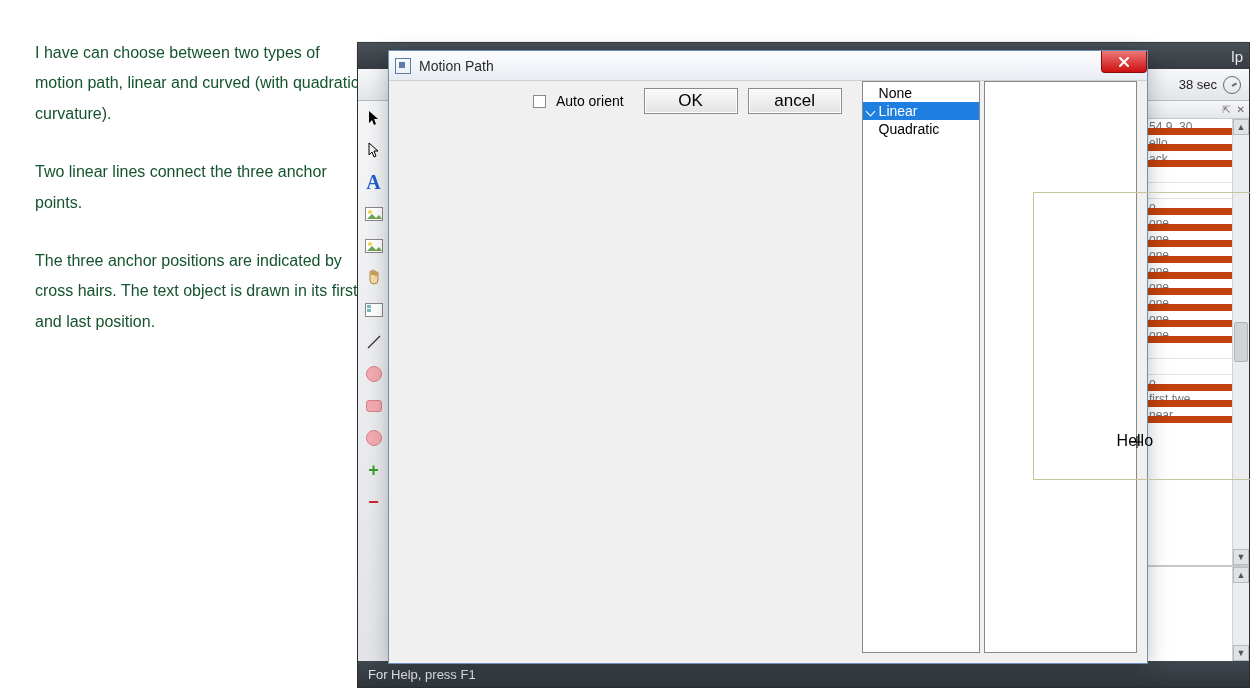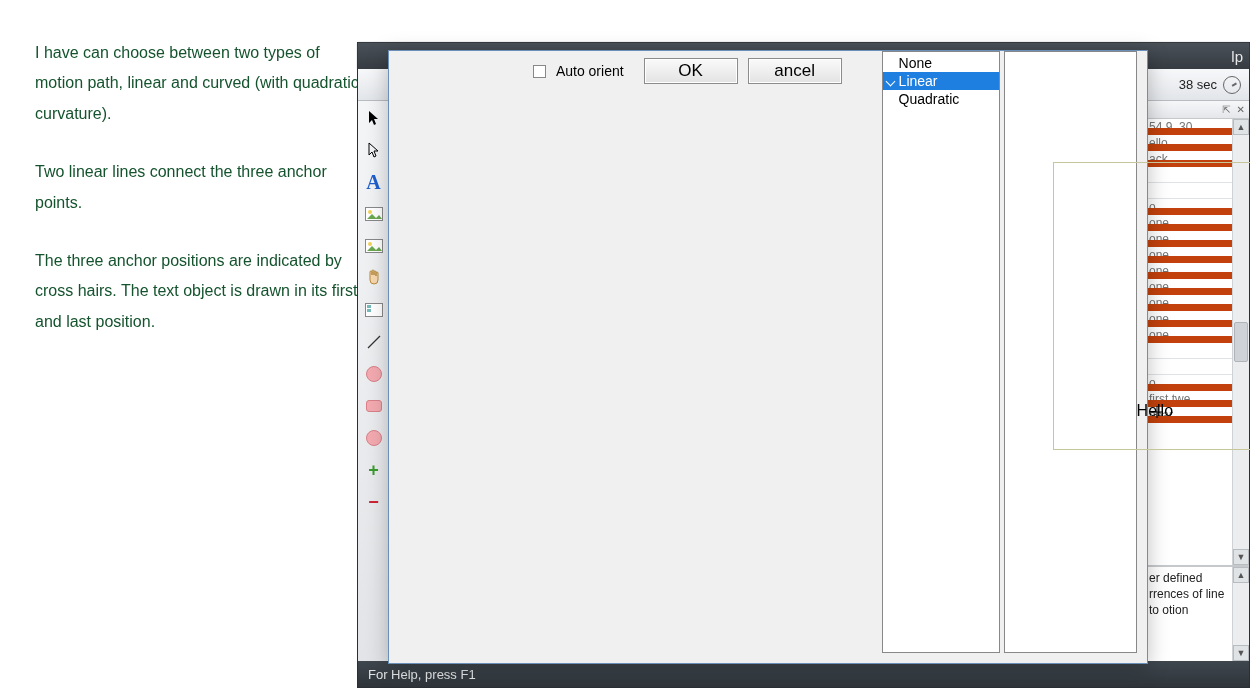--- a/index.html
+++ b/index.html
@@ -207,21 +207,20 @@
   }
   .dlg-btn.cancel{ overflow:hidden; }
   .dlg-main{
     flex:1;display:flex;gap:0;padding:0 10px 10px 10px;
   }
   .dlg-list{
     width:118px;
     border:1px solid #888;background:#fff;
     height:100%;
     padding:2px 0;
-    margin-left:20px;
   }
   .dlg-list-item{
     font-size:14px;color:#000;padding:0 8px 0 16px;height:18px;line-height:18px;
     position:relative;
   }
   .dlg-list-item.selected{
     background:#1e7fe0;color:#fff;
   }
   .dlg-list-item.selected:before{
     content:"";position:absolute;left:4px;top:6px;width:6px;height:6px;
@@ -353,35 +352,43 @@
           <div class="rp-row">near</div>
           <div class="rp-scroll">
           <div class="arr">▲</div>
           <div class="track"></div>
           <div class="thumb"></div>
           <div class="track"></div>
           <div class="arr">▼</div>
         </div>
       </div>
       <div class="rp-section2">
-        <span>er defined rrences of line to otion</span>
         <div class="rp-scroll" style="top:0;">
           <div class="arr">▲</div>
           <div class="track"></div>
           <div class="arr">▼</div>
         </div>
       </div>
     </div>
   </div>
   <div class="app-status">
     <span>For Help, press F1</span>
   </div>
 </div>
 
 <div class="dialog">
+  <div class="dlg-titlebar">
+    <span class="dlg-ico"></span>
+    <span class="dlg-title">Motion Path</span>
+    <div class="dlg-close">
+      <svg viewBox="0 0 14 14">
+          <path d="M3 3 L11 11 M11 3 L3 11" stroke="#fff" stroke-width="2" stroke-linecap="round"></path>
+        </svg>
+    </div>
+  </div>
   <div class="dlg-body">
     <div class="dlg-toprow">
       <div class="spacer-left"></div>
       <label>
         <span class="chk"></span>
         <span class="chk-label">Auto orient</span>
       </label>
       <div style="flex:1"></div>
       <div class="dlg-btn">OK</div>
       <div class="dlg-btn cancel">ancel</div>

